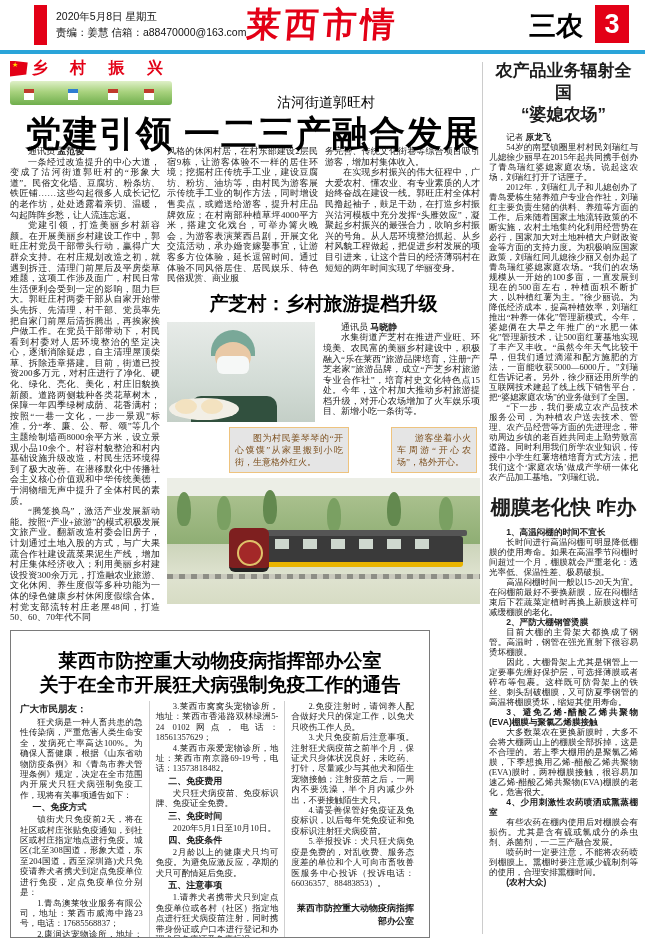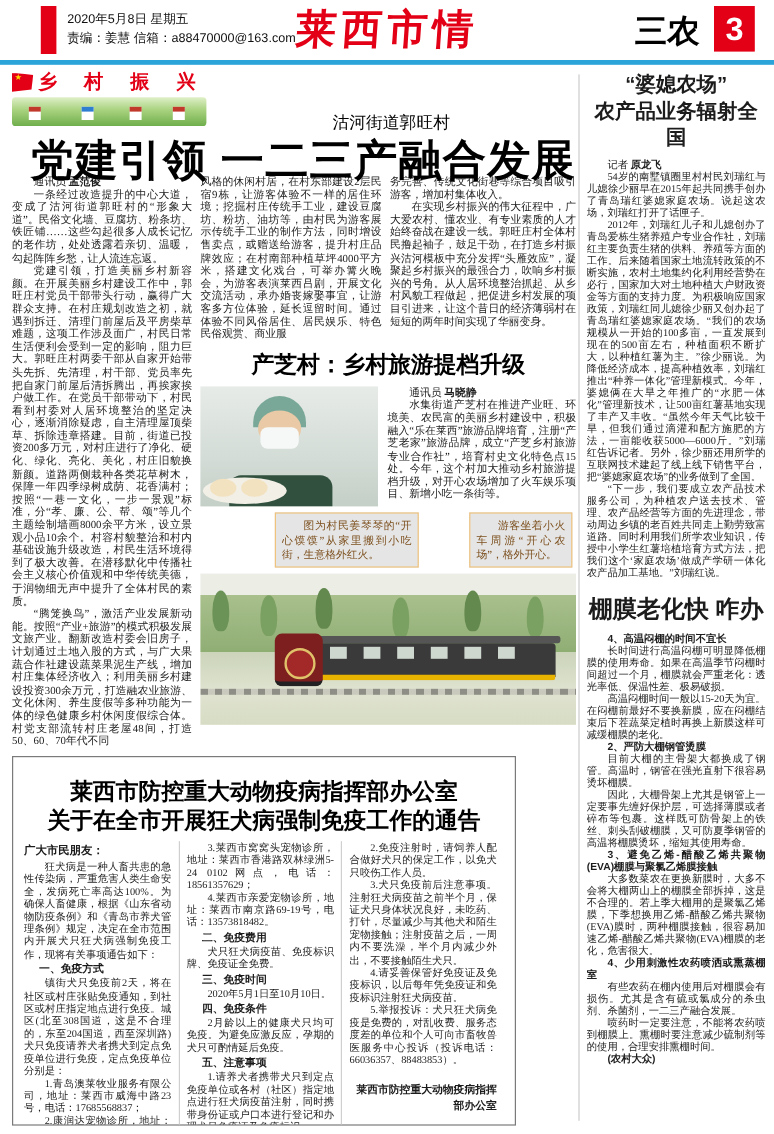--- a/index.html
+++ b/index.html
@@ -200,21 +200,21 @@
   <div class="notice">
     <div class="notice-title">
       <div>莱西市防控重大动物疫病指挥部办公室</div>
       <div>关于在全市开展狂犬病强制免疫工作的通告</div>
     </div>
     <div class="notice-cols">
       <div class="ncol">
         <p class="salutation">广大市民朋友：</p>
         <p class="np">狂犬病是一种人畜共患的急性传染病，严重危害人类生命安全，发病死亡率高达100%。为确保人畜健康，根据《山东省动物防疫条例》和《青岛市养犬管理条例》规定，决定在全市范围内开展犬只狂犬病强制免疫工作，现将有关事项通告如下：</p>
         <p class="nhead">一、免疫方式</p>
-        <p class="np">镇街犬只免疫前2天，将在社区或村庄张贴免疫通知，到社区或村庄指定地点进行免疫。城区(北至308国道，这是不合理的，东至204国道，西至深圳路)犬只免疫请养犬者携犬到定点免疫单位进行免疫，定点免疫单位分别是：</p>
+        <p class="np">镇街犬只免疫前2天，将在社区或村庄张贴免疫通知，到社区或村庄指定地点进行免疫。城区(北至308国道，形象大道，东至204国道，西至深圳路)犬只免疫请养犬者携犬到定点免疫单位进行免疫，定点免疫单位分别是：</p>
         <p class="np">1.青岛澳莱牧业服务有限公司，地址：莱西市威海中路23号，电话：17685568837；</p>
         <p class="np">2.康润达宠物诊所，地址：莱西市石岛中路69号，电话：18863941222；</p>
       </div>
       <div class="ncol">
         <p class="np">3.莱西市窝窝头宠物诊所，地址：莱西市香港路双林绿洲5-24 0102网点，电话：18561357629；</p>
         <p class="np">4.莱西市亲爱宠物诊所，地址：莱西市南京路69-19号，电话：13573818482。</p>
         <p class="nhead">二、免疫费用</p>
         <p class="np">犬只狂犬病疫苗、免疫标识牌、免疫证全免费。</p>
         <p class="nhead">三、免疫时间</p>
         <p class="np">2020年5月1日至10月10日。</p>
@@ -230,30 +230,30 @@
         <p class="np">5.举报投诉：犬只狂犬病免疫是免费的，对乱收费、服务态度差的单位和个人可向市畜牧兽医服务中心投诉（投诉电话：66036357、88483853）。</p>
         <p class="nsig">莱西市防控重大动物疫病指挥部办公室</p>
         <p class="ndate">2020年4月25日</p>
       </div>
     </div>
   </div>
 
   <div class="vline"></div>
   <div class="side">
     <div class="t1">
+      <div>农产品业务辐射全国</div>
       <div>“婆媳农场”</div>
-      <div>农产品业务辐射全国</div>
     </div>
     <p class="sbyline"><span>记者</span> <b>原龙飞</b></p>
     <p>54岁的南墅镇圈里村村民刘瑞红与儿媳徐少丽早在2015年起共同携手创办了青岛瑞红婆媳家庭农场。说起这农场，刘瑞红打开了话匣子。</p>
     <p>2012年，刘瑞红儿子和儿媳创办了青岛爱栋生猪养殖户专业合作社，刘瑞红主要负责生猪的供料、养殖等方面的工作。后来随着国家土地流转政策的不断实施，农村土地集约化利用经营势在必行，国家加大对土地种植大户财政资金等方面的支持力度。为积极响应国家政策，刘瑞红同儿媳徐少丽又创办起了青岛瑞红婆媳家庭农场。“我们的农场规模从一开始的100多亩，一直发展到现在的500亩左右，种植面积不断扩大，以种植红薯为主。”徐少丽说。为降低经济成本，提高种植效率，刘瑞红推出“种养一体化”管理新模式。今年，婆媳俩在大旱之年推广的“水肥一体化”管理新技术，让500亩红薯基地实现了丰产又丰收。“虽然今年天气比较干旱，但我们通过滴灌和配方施肥的方法，一亩能收获5000—6000斤。”刘瑞红告诉记者。另外，徐少丽还用所学的互联网技术建起了线上线下销售平台，把“婆媳家庭农场”的业务做到了全国。</p>
     <p>“下一步，我们要成立农产品技术服务公司，为种植农户送去技术、管理、农产品经营等方面的先进理念，带动周边乡镇的老百姓共同走上勤劳致富道路。同时利用我们所学农业知识，传授中小学生红薯培植培育方式方法，把我们这个‘家庭农场’做成产学研一体化农产品加工基地。”刘瑞红说。</p>
 
     <div class="t2">棚膜老化快 咋办</div>
-    <p class="shead">4、高温闷棚的时间不宜长</p>
+    <p class="shead">1、高温闷棚的时间不宜长</p>
     <p>长时间进行高温闷棚可明显降低棚膜的使用寿命。如果在高温季节闷棚时间超过一个月，棚膜就会严重老化：透光率低、保温性差、极易破损。</p>
     <p>高温闷棚时间一般以15-20天为宜。在闷棚前最好不要换新膜，应在闷棚结束后下茬蔬菜定植时再换上新膜这样可减缓棚膜的老化。</p>
     <p class="shead">2、严防大棚钢管烫膜</p>
     <p>目前大棚的主骨架大都换成了钢管。高温时，钢管在强光直射下很容易烫坏棚膜。</p>
     <p>因此，大棚骨架上尤其是钢管上一定要事先缠好保护层，可选择薄膜或者碎布等包裹。这样既可防骨架上的铁丝、刺头刮破棚膜，又可防夏季钢管的高温将棚膜烫坏，缩短其使用寿命。</p>
     <p class="shead">3、避免乙烯-醋酸乙烯共聚物(EVA)棚膜与聚氯乙烯膜接触</p>
     <p>大多数菜农在更换新膜时，大多不会将大棚两山上的棚膜全部拆掉，这是不合理的。若上季大棚用的是聚氯乙烯膜，下季想换用乙烯-醋酸乙烯共聚物(EVA)膜时，两种棚膜接触，很容易加速乙烯-醋酸乙烯共聚物(EVA)棚膜的老化，危害很大。</p>
     <p class="shead">4、少用刺激性农药喷洒或熏蒸棚室</p>
     <p>有些农药在棚内使用后对棚膜会有损伤。尤其是含有硫或氯成分的杀虫剂、杀菌剂，一二三产融合发展。</p>
     <p>喷药时一定要注意，不能将农药喷到棚膜上。熏棚时要注意减少硫制剂等的使用，合理安排熏棚时间。</p>

